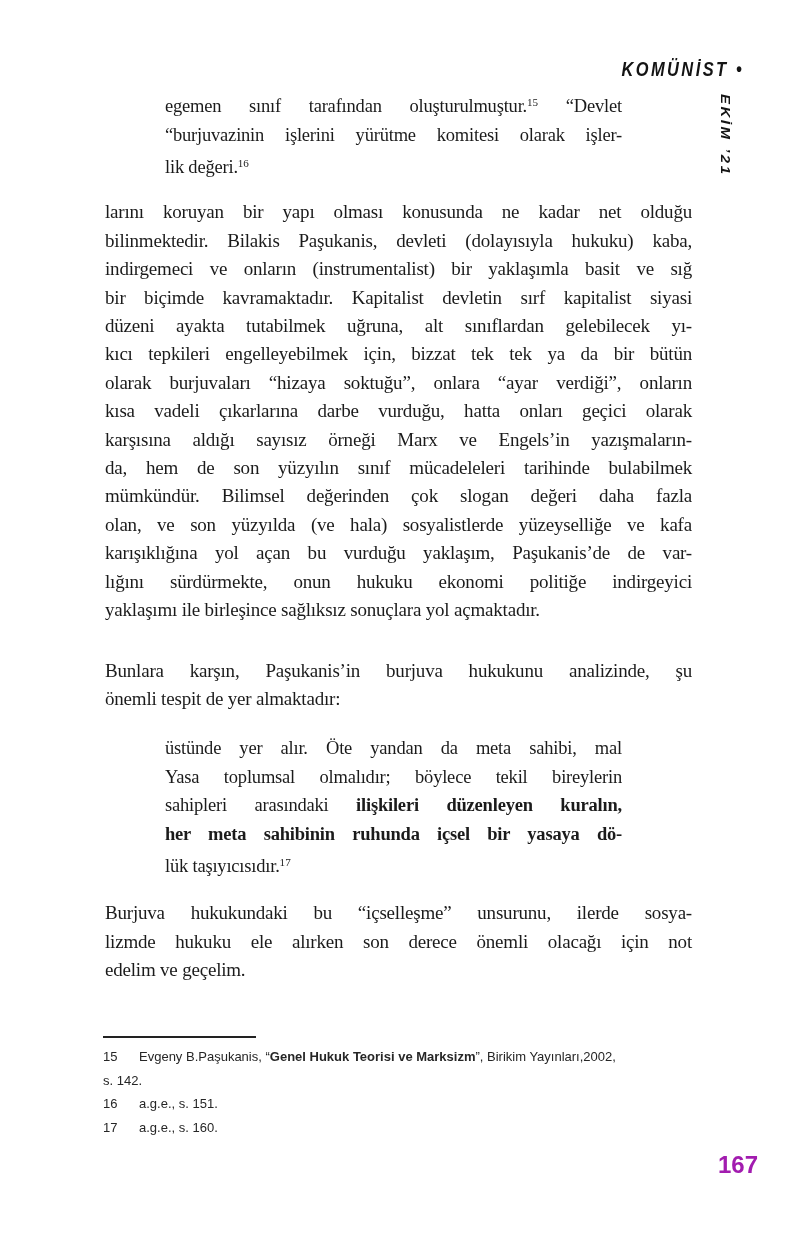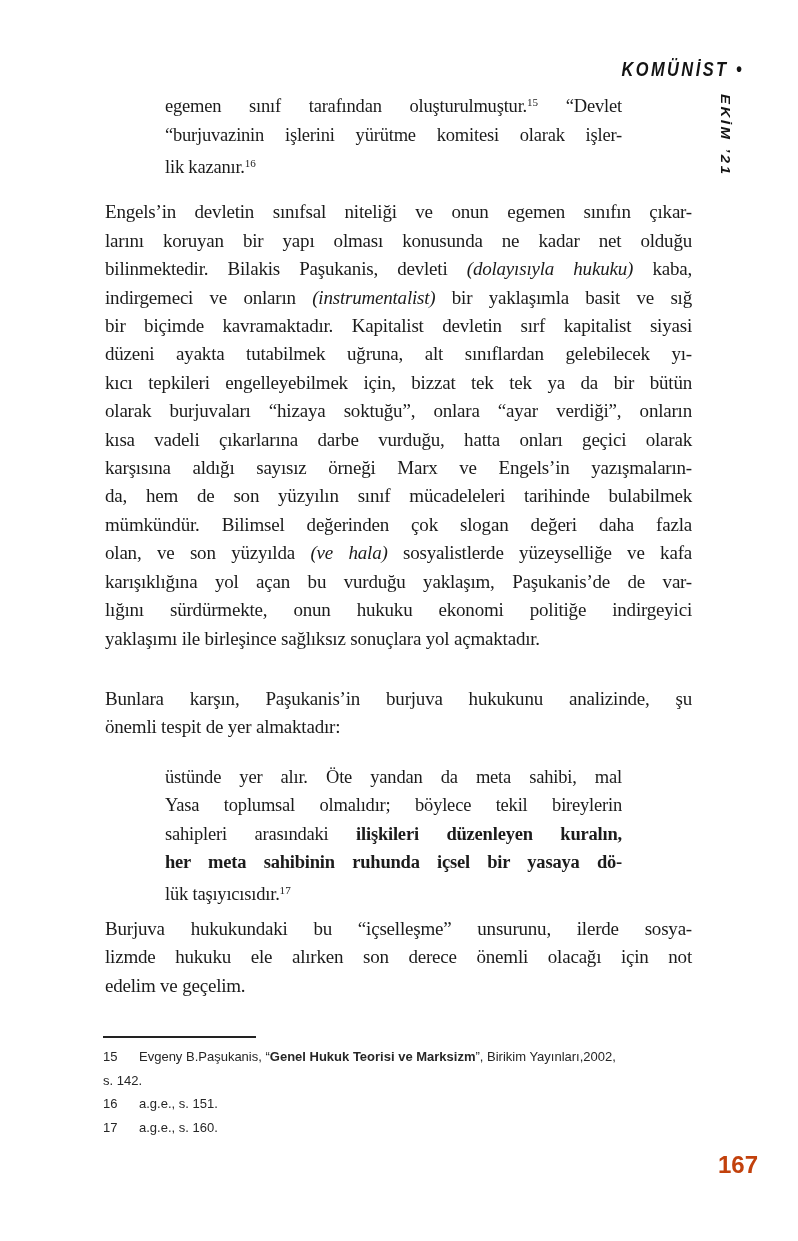--- a/index.html
+++ b/index.html
@@ -37,59 +37,58 @@
   .text-column{
     position:absolute;left:105px;top:88px;width:587px;
     font-size:19px;line-height:28.4px;letter-spacing:-0.2px;
   }
   .line{text-align:justify;text-align-last:justify;}
   .line.lastline{text-align-last:left;}
   .block.quote{margin-left:60px;margin-right:70px;font-size:18.5px;}
   [data-name="paragraph-1"]{margin-top:17px;}
   [data-name="paragraph-2"]{margin-top:32px;}
   [data-name="quote-block-2"]{margin-top:21px;}
-  [data-name="paragraph-3"]{margin-top:6px;}
+  [data-name="paragraph-3"]{margin-top:19px;}
   .sup{font-size:0.6em;vertical-align:0.55em;letter-spacing:0;}
   .b{font-weight:bold;}
-  .i{font-style:italic;}
+  .i{}
   
   .footnotes{
     position:absolute;left:103px;top:1036px;width:655px;
     font-family:"Liberation Sans", sans-serif;
     font-size:13px;line-height:23.5px;color:#262626;
   }
   .fn-rule{width:153px;height:2px;background:#222;margin-bottom:7px;}
   .fn-line{white-space:nowrap;}
   .num{display:inline-block;width:36px;}
   
   .page-number{
     position:absolute;top:1151px;right:40px;
     font-family:"Liberation Sans", sans-serif;
-    font-weight:bold;font-size:24px;color:#c2410c;
+    font-weight:bold;font-size:24px;color:#a21caf;
   }
 </style>
 </head>
 <body>
 
 <div class="page" data-name="book-page">
 
   <div class="masthead" data-name="masthead">
     <span data-name="magazine-title">KOMÜNİST</span><span class="bullet" data-name="bullet-icon">•</span>
   </div>
 
   <div class="issue-vertical" data-name="issue-label">EKİM ’21</div>
 
   <div class="text-column" data-name="text-column">
       <div class="block quote" data-name="quote-block-1">
         <div class="line" data-name="text-line"><span data-name="text-segment">egemen sınıf tarafından oluşturulmuştur.</span><span class="sup" data-name="footnote-ref">15</span><span data-name="text-segment"> “Devlet</span></div>
         <div class="line" data-name="text-line"><span data-name="text-segment">“burjuvazinin işlerini yürütme komitesi olarak işler-</span></div>
-        <div class="line lastline" data-name="text-line"><span data-name="text-segment">lik kazanır.</span><span class="sup" data-name="footnote-ref">16</span></div>
+        <div class="line lastline" data-name="text-line"><span data-name="text-segment">lik değeri.</span><span class="sup" data-name="footnote-ref">16</span></div>
       </div>
       <div class="block paragraph" data-name="paragraph-1">
-        <div class="line" data-name="text-line"><span data-name="text-segment">Engels’in devletin sınıfsal niteliği ve onun egemen sınıfın çıkar-</span></div>
         <div class="line" data-name="text-line"><span data-name="text-segment">larını koruyan bir yapı olması konusunda ne kadar net olduğu</span></div>
         <div class="line" data-name="text-line"><span data-name="text-segment">bilinmektedir. Bilakis Paşukanis, devleti </span><span class="i" data-name="text-segment">(dolayısıyla hukuku)</span><span data-name="text-segment"> kaba,</span></div>
         <div class="line" data-name="text-line"><span data-name="text-segment">indirgemeci ve onların </span><span class="i" data-name="text-segment">(instrumentalist)</span><span data-name="text-segment"> bir yaklaşımla basit ve sığ</span></div>
         <div class="line" data-name="text-line"><span data-name="text-segment">bir biçimde kavramaktadır. Kapitalist devletin sırf kapitalist siyasi</span></div>
         <div class="line" data-name="text-line"><span data-name="text-segment">düzeni ayakta tutabilmek uğruna, alt sınıflardan gelebilecek yı-</span></div>
         <div class="line" data-name="text-line"><span data-name="text-segment">kıcı tepkileri engelleyebilmek için, bizzat tek tek ya da bir bütün</span></div>
         <div class="line" data-name="text-line"><span data-name="text-segment">olarak burjuvaları “hizaya soktuğu”, onlara “ayar verdiği”, onların</span></div>
         <div class="line" data-name="text-line"><span data-name="text-segment">kısa vadeli çıkarlarına darbe vurduğu, hatta onları geçici olarak</span></div>
         <div class="line" data-name="text-line"><span data-name="text-segment">karşısına aldığı sayısız örneği Marx ve Engels’in yazışmaların-</span></div>
         <div class="line" data-name="text-line"><span data-name="text-segment">da, hem de son yüzyılın sınıf mücadeleleri tarihinde bulabilmek</span></div>

